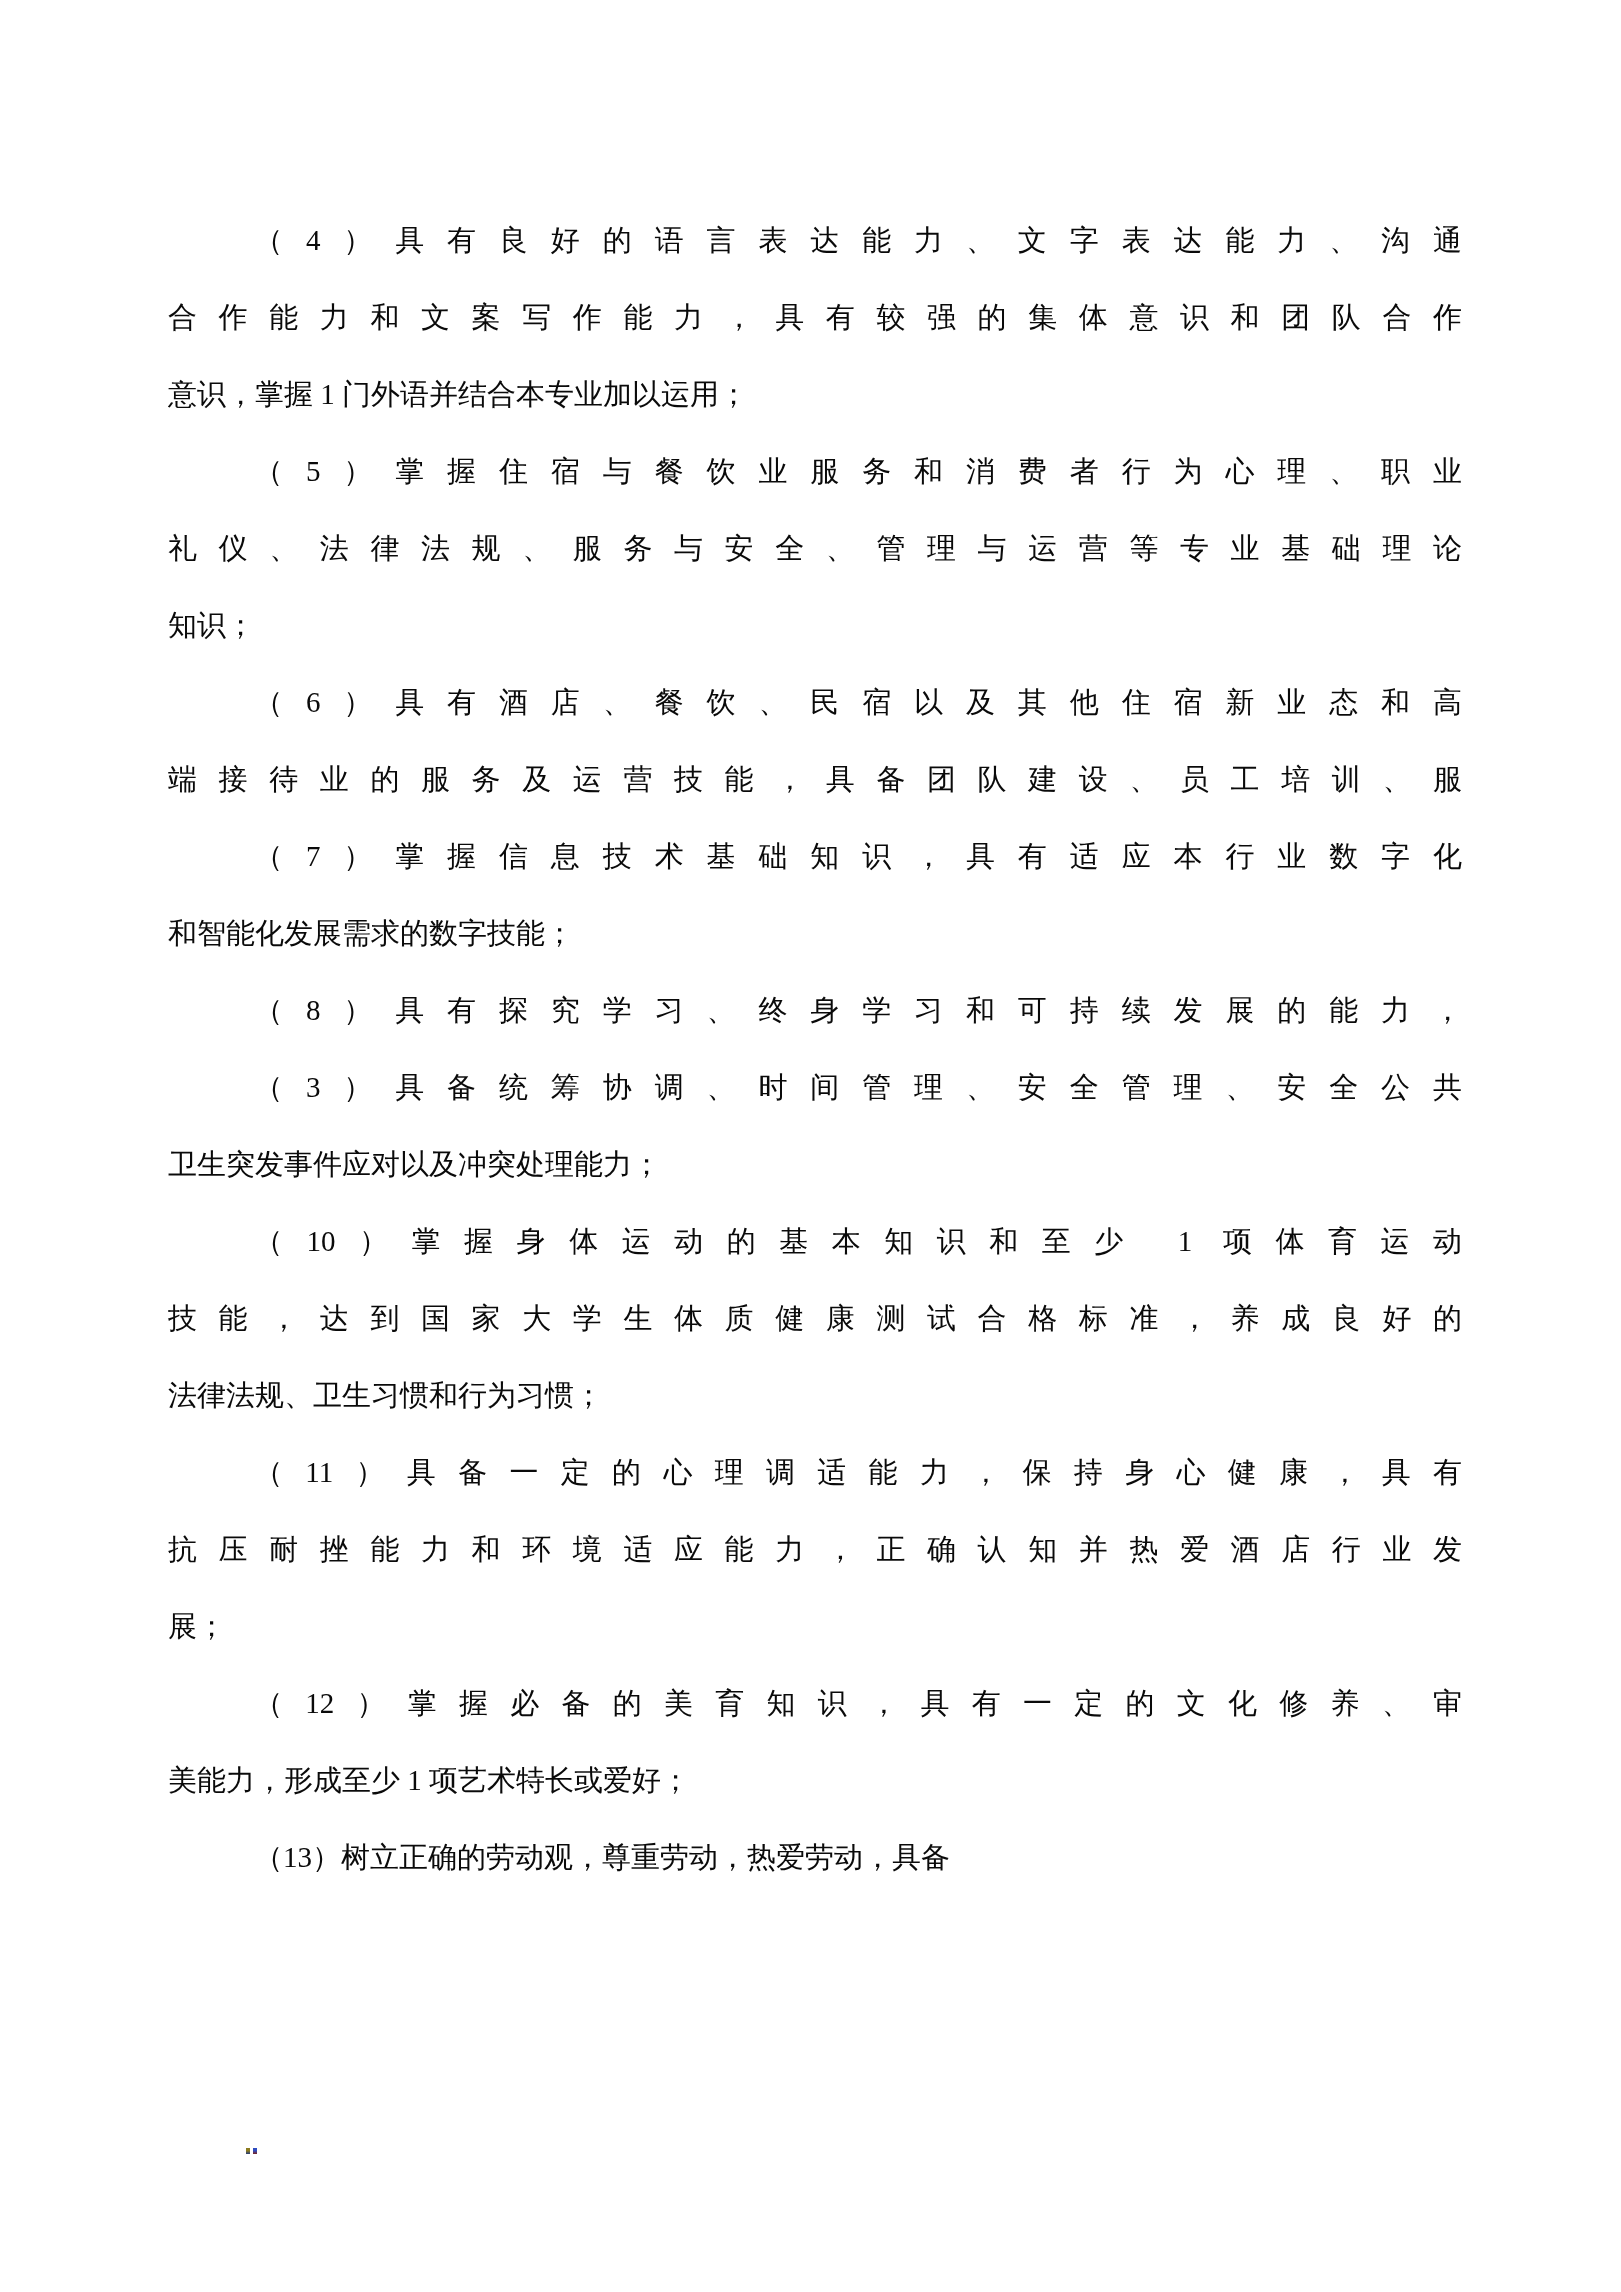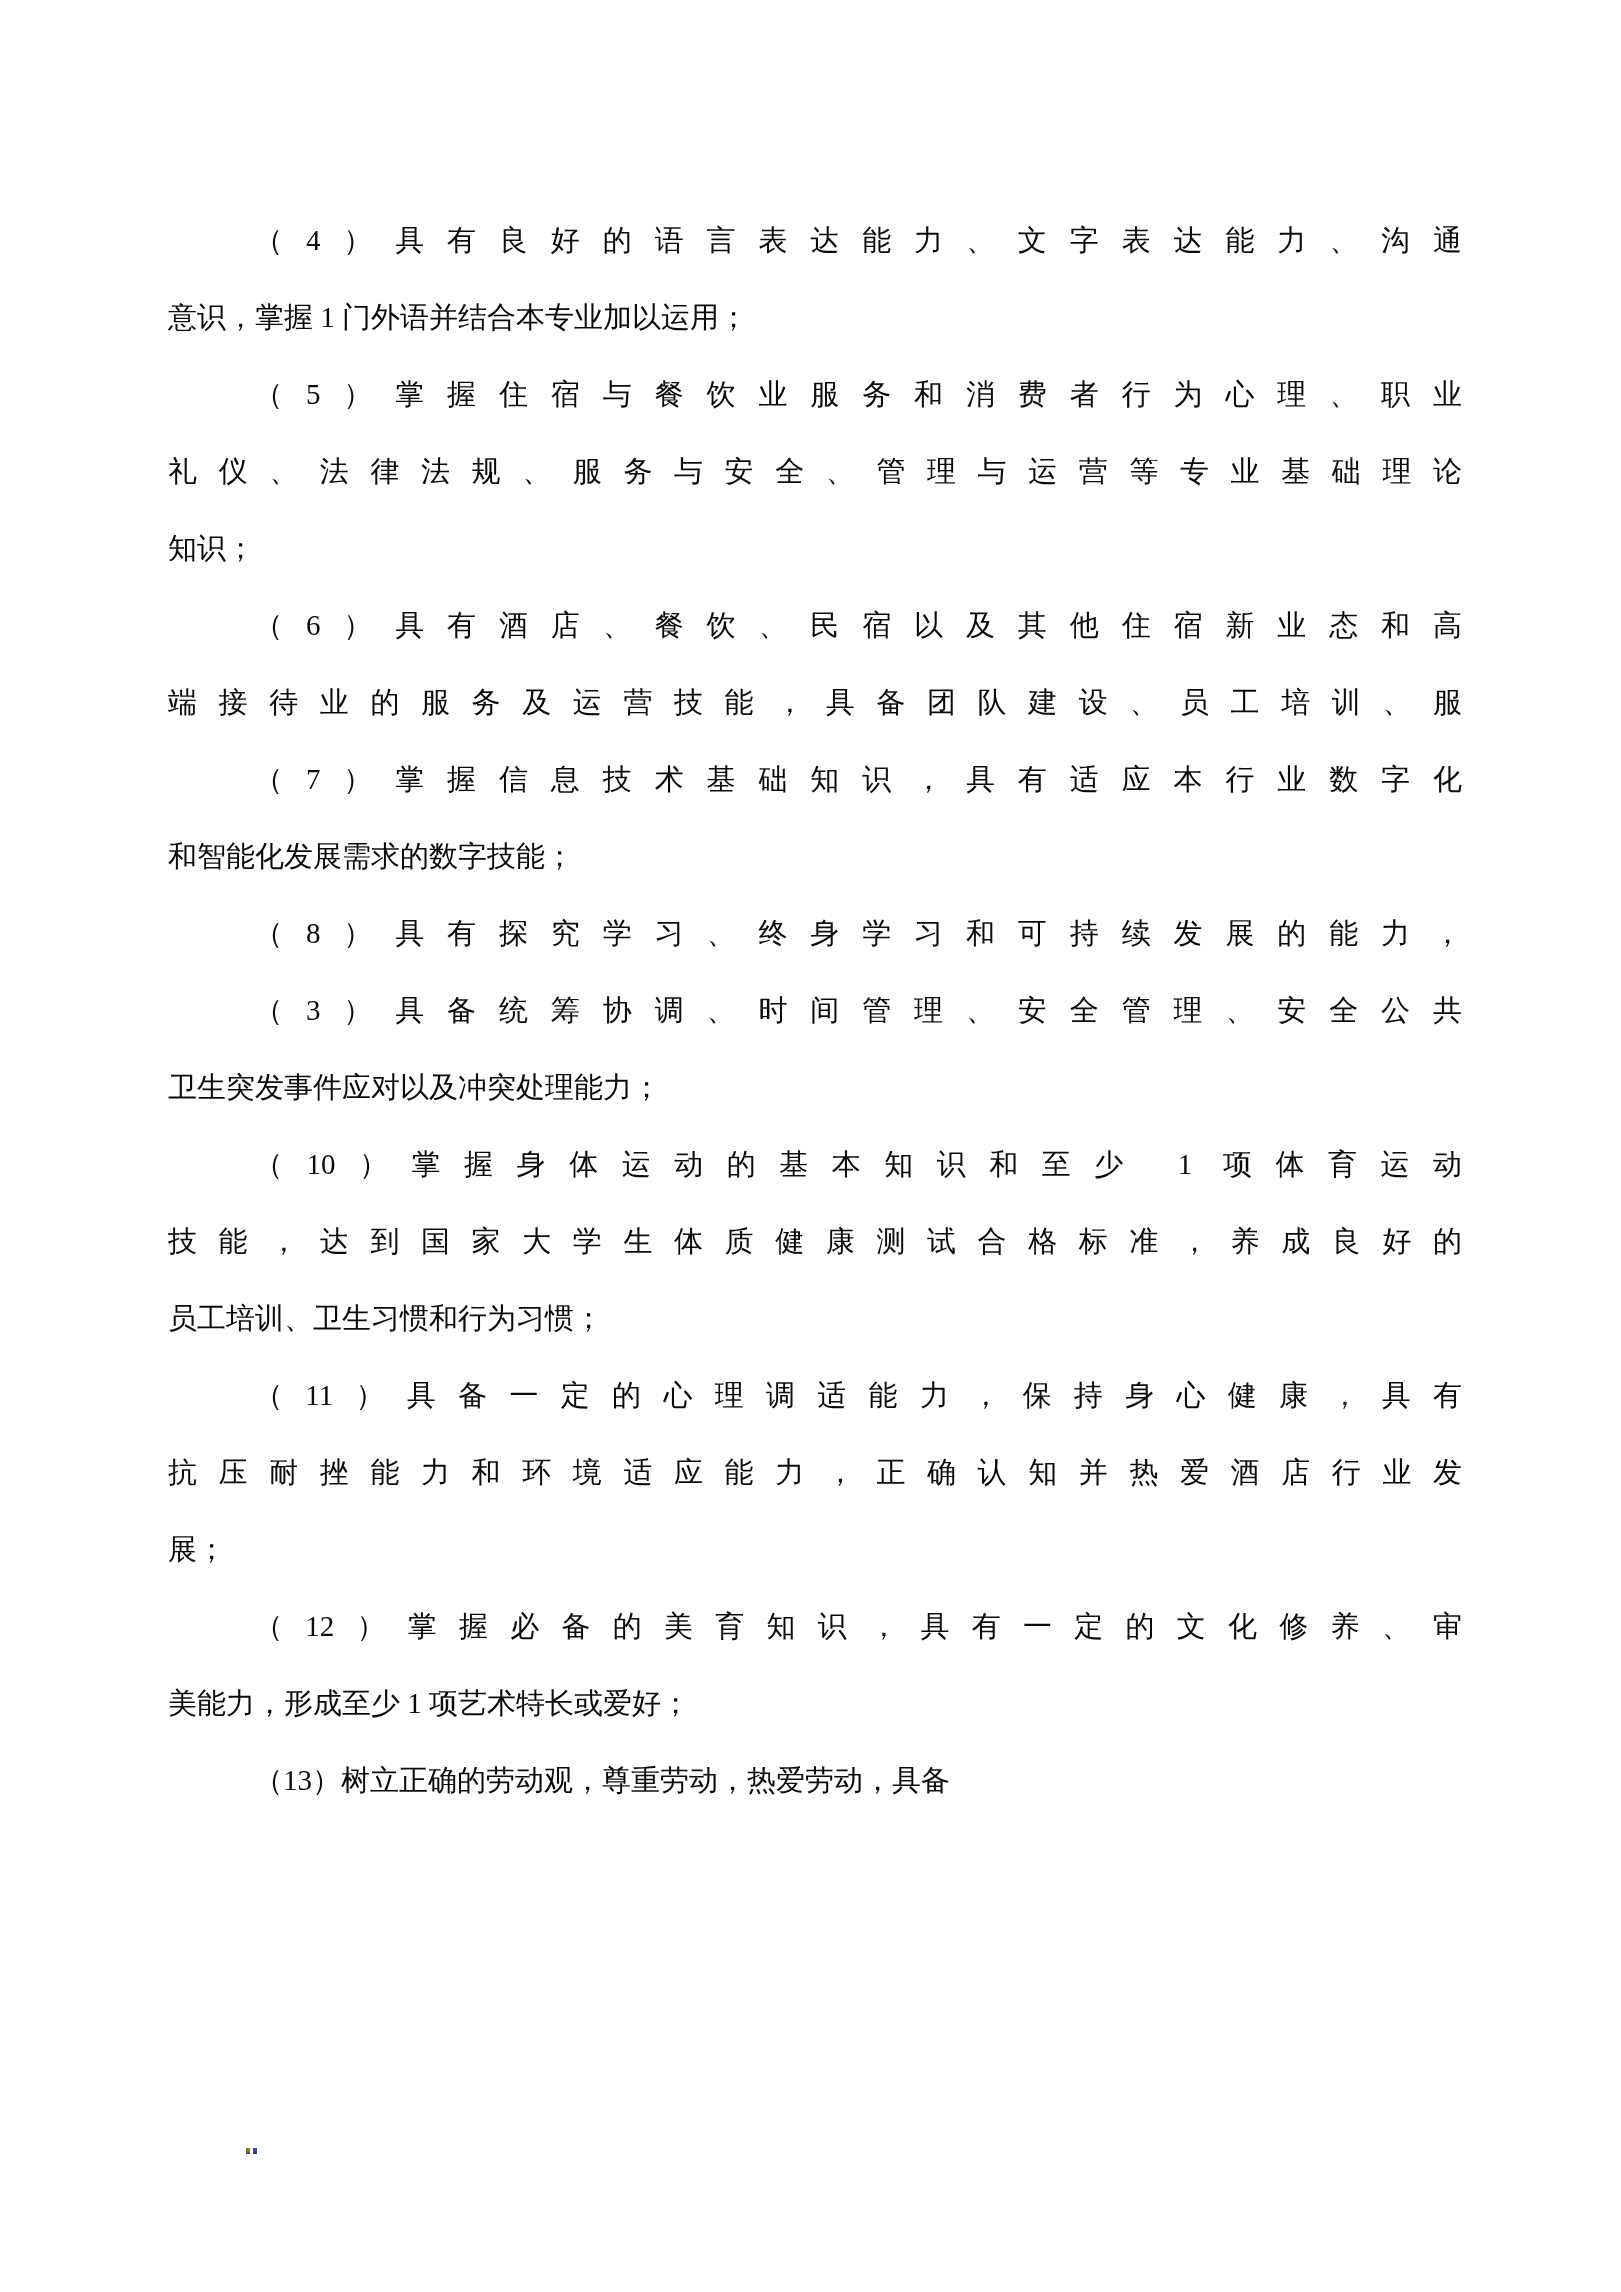--- a/index.html
+++ b/index.html
@@ -54,34 +54,35 @@
     height: 5.9px;
     background: #333;
   }
 </style>
 </head>
 <body style="background: rgb(255, 255, 255);">
 
 <div class="page">
   <div class="doc-body" style="color: rgb(10, 10, 10);">
       <div class="line first">（4）具有良好的语言表达能力、文字表达能力、沟通</div>
+      <div class="line">合作能力和文案写作能力，具有较强的集体意识和团队合作</div>
       <div class="line last">意识，掌握 1 门外语并结合本专业加以运用；</div>
       <div class="line first">（5）掌握住宿与餐饮业服务和消费者行为心理、职业</div>
       <div class="line">礼仪、法律法规、服务与安全、管理与运营等专业基础理论</div>
       <div class="line last">知识；</div>
       <div class="line first">（6）具有酒店、餐饮、民宿以及其他住宿新业态和高</div>
       <div class="line">端接待业的服务及运营技能，具备团队建设、员工培训、服</div>
       <div class="line first">（7）掌握信息技术基础知识，具有适应本行业数字化</div>
       <div class="line last">和智能化发展需求的数字技能；</div>
       <div class="line first">（8）具有探究学习、终身学习和可持续发展的能力，</div>
       <div class="line first">（3）具备统筹协调、时间管理、安全管理、安全公共</div>
       <div class="line last">卫生突发事件应对以及冲突处理能力；</div>
       <div class="line first">（10）掌握身体运动的基本知识和至少 1 项体育运动</div>
       <div class="line">技能，达到国家大学生体质健康测试合格标准，养成良好的</div>
-      <div class="line last">员工培训、卫生习惯和行为习惯；</div>
+      <div class="line last">法律法规、卫生习惯和行为习惯；</div>
       <div class="line first">（11）具备一定的心理调适能力，保持身心健康，具有</div>
       <div class="line">抗压耐挫能力和环境适应能力，正确认知并热爱酒店行业发</div>
       <div class="line last">展；</div>
       <div class="line first">（12）掌握必备的美育知识，具有一定的文化修养、审</div>
       <div class="line last">美能力，形成至少 1 项艺术特长或爱好；</div>
       <div class="line first last">（13）树立正确的劳动观，尊重劳动，热爱劳动，具备</div>
     </div>
   <div class="specks">
     <span class="speck" style="background: linear-gradient(rgb(140, 123, 31) 45%, rgb(35, 58, 122));"></span>
     <span class="speck" style="background: linear-gradient(rgb(46, 75, 191) 45%, rgb(122, 35, 35));"></span>

